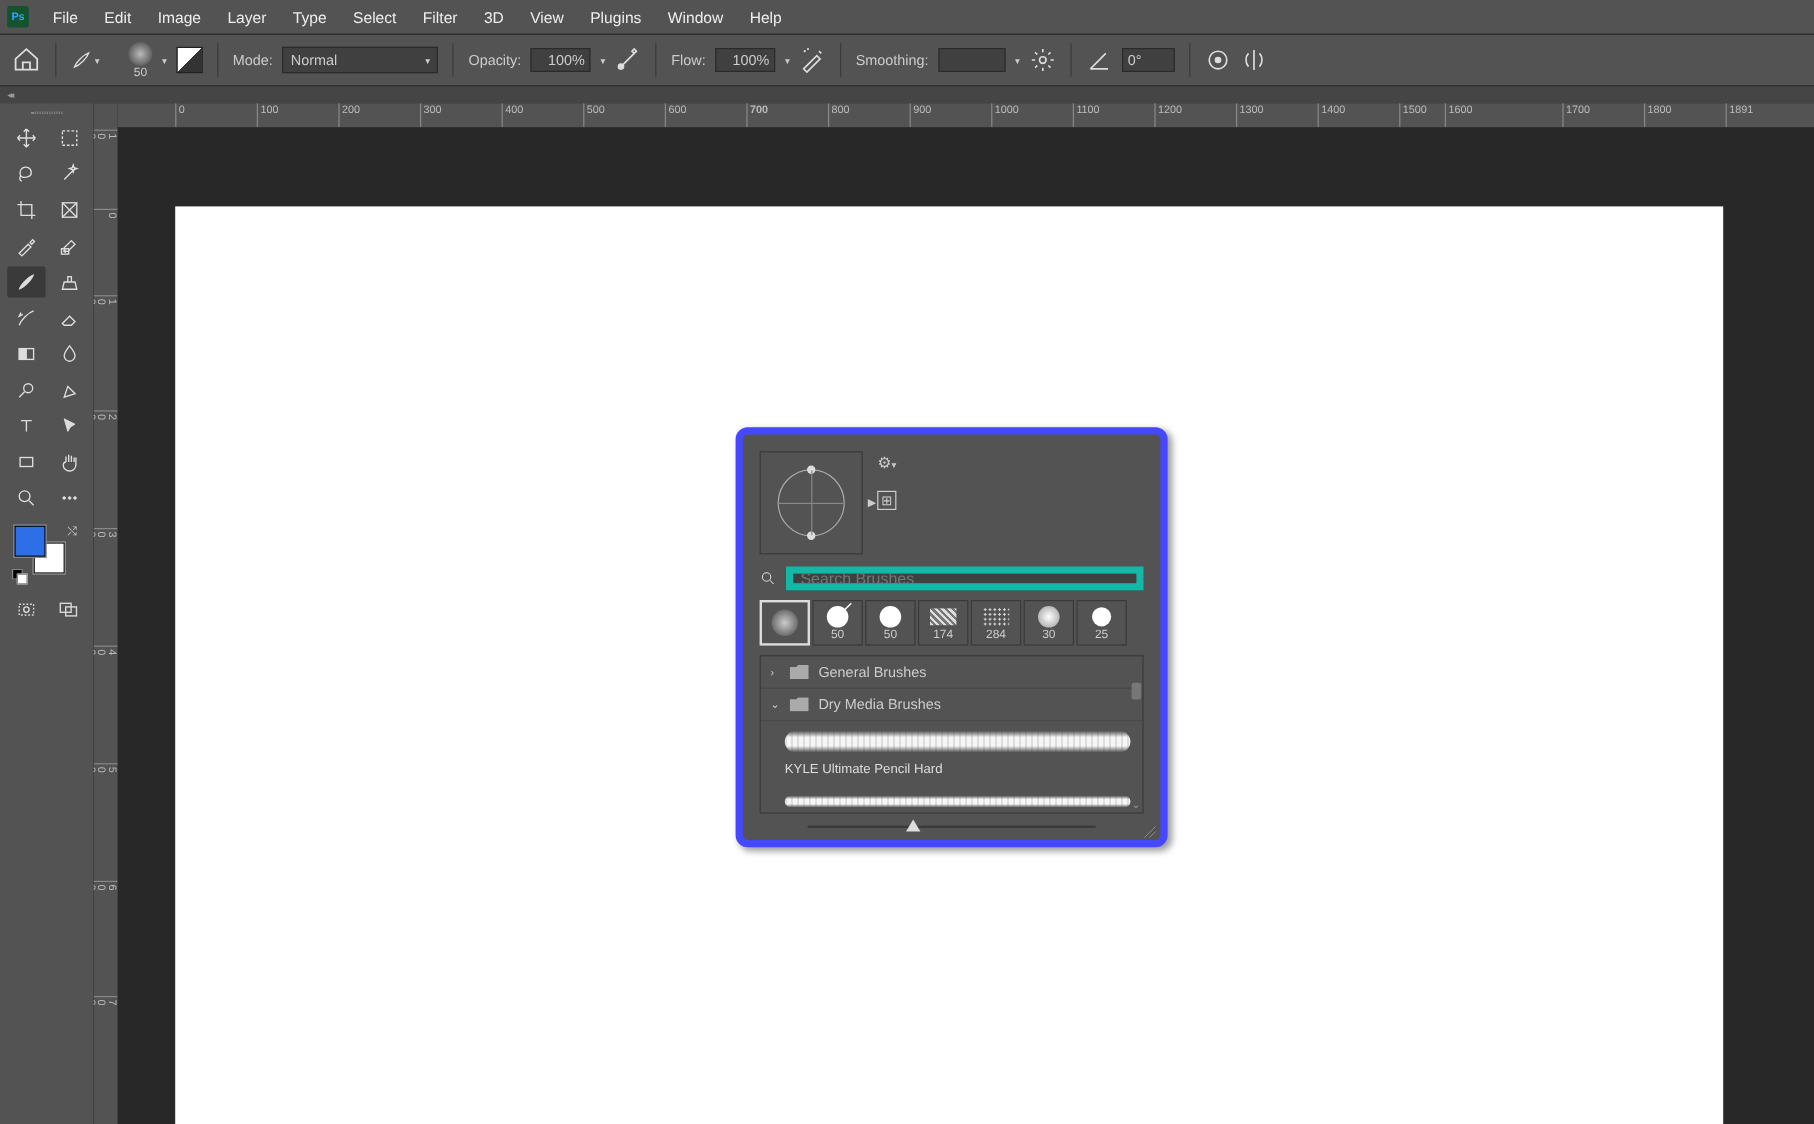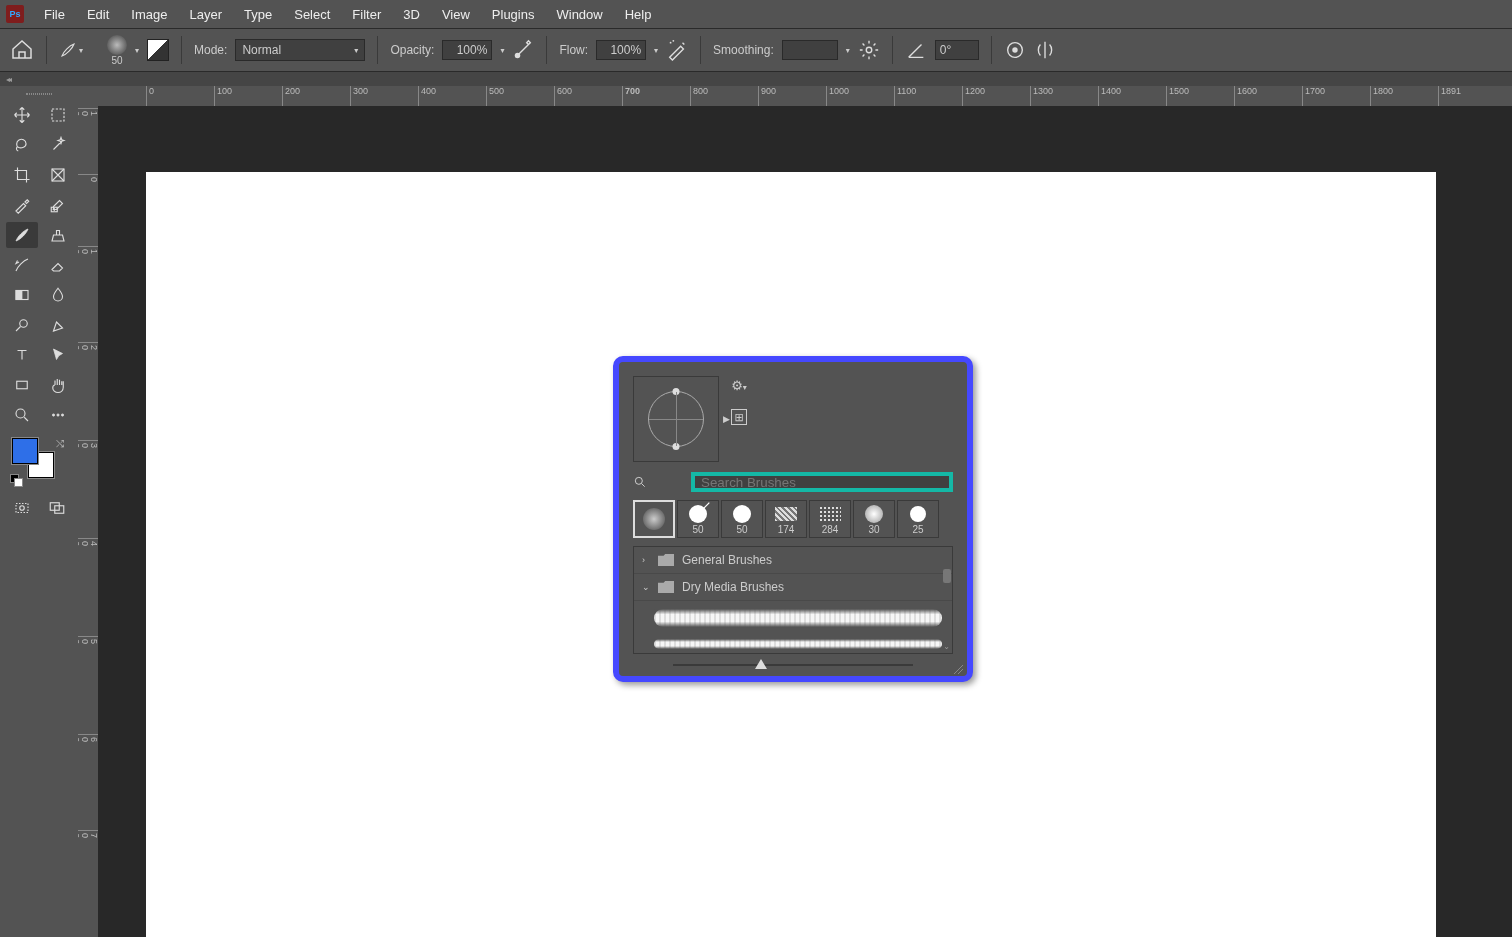--- a/index.html
+++ b/index.html
@@ -1,20 +1,20 @@
 <!DOCTYPE html>
 <html><head>
 <meta charset="utf-8">
 <style>
 * { margin:0; padding:0; box-sizing:border-box; font-family:"Segoe UI",Tahoma,sans-serif; }
 body { background:#333; color:#ccc; font-size:12px; overflow:hidden; width:1512px; height:937px; position:relative; }
 
 
 .menubar { height:28px; background:#535353; display:flex; align-items:center; padding:0 6px; gap:2px; }
-.ps-logo { width:18px; height:18px; background:#7f1d1d; color:#31a8ff; font-size:9px; font-weight:bold; display:flex; align-items:center; justify-content:center; border-radius:2px; margin-right:8px; }
+.ps-logo { width:18px; height:18px; background:#14532d; color:#31a8ff; font-size:9px; font-weight:bold; display:flex; align-items:center; justify-content:center; border-radius:2px; margin-right:8px; }
 .menu-item { padding:4px 10px; font-size:13px; color:#eee; cursor:pointer; }
 
 
 .optionsbar { height:44px; background:#535353; border-top:1px solid #2a2a2a; border-bottom:1px solid #2a2a2a; display:flex; align-items:center; padding:0 10px; gap:8px; }
 .opt-home { width:24px; height:24px; display:flex; align-items:center; justify-content:center; }
 .opt-brush-icon { width:40px; display:flex; align-items:center; gap:2px; }
 .brush-preview { display:flex; flex-direction:column; align-items:center; gap:0; }
 .brush-dot { width:20px; height:20px; border-radius:50%; background:radial-gradient(circle,#bbb 0%,#535353 80%); }
 .brush-size-label { font-size:10px; color:#ccc; }
 .chev { font-size:8px; color:#ccc; }
@@ -81,21 +81,21 @@
 .slider-label { font-size:12px; color:#ddd; }
 .slider-input { width:66px; height:20px; background:#404040; border:1px solid #2a2a2a; color:#ddd; padding:0 4px; display:flex; align-items:center; }
 .slider-track { height:2px; background:#3a3a3a; position:relative; margin-bottom:14px; }
 .slider-thumb { position:absolute; top:-5px; width:0; height:0; border-left:6px solid transparent; border-right:6px solid transparent; border-bottom:10px solid #ddd; }
 .popup-icons { display:flex; flex-direction:column; gap:16px; align-items:center; padding-top:2px; }
 .gear-sm { font-size:13px; color:#ccc; }
 .newbrush { width:16px; height:16px; border:1px solid #ccc; display:flex; align-items:center; justify-content:center; font-size:11px; color:#ccc; }
 
 .search-row { display:flex; align-items:center; gap:8px; margin-top:10px; }
 .search-icon { width:14px; height:14px; }
-.search-input { flex:1; height:20px; background:#404040; border:4px solid #14b8a6; color:#ddd; padding:0 6px;margin-left:36px; }
+.search-input { flex:1; height:20px; background:#404040; border:6px solid #14b8a6; color:#ddd; padding:0 6px; }
 
 .preset-row { display:flex; gap:2px; margin-top:8px; }
 .preset { width:42px; height:38px; border:1px solid #3a3a3a; display:flex; flex-direction:column; align-items:center; justify-content:center; background:#535353; position:relative; }
 .preset.sel { border:2px solid #ddd; }
 .preset-thumb { width:24px; height:20px; display:flex; align-items:center; justify-content:center; }
 .preset-num { font-size:10px; color:#ccc; }
 
 .folders { margin-top:8px; border:1px solid #3a3a3a; max-height:160px; overflow:hidden; position:relative; }
 .folder-row { display:flex; align-items:center; gap:8px; padding:6px 8px; border-bottom:1px solid #494949; }
 .folder-caret { font-size:9px; color:#ccc; width:8px; }
@@ -428,21 +428,21 @@
           <div class="tick" style="left: 456px;">600</div>
           <div class="tick" style="left: 524px; font-weight: bold;">700</div>
           <div class="tick" style="left: 592px;">800</div>
           <div class="tick" style="left: 660px;">900</div>
           <div class="tick" style="left: 728px;">1000</div>
           <div class="tick" style="left: 796px;">1100</div>
           <div class="tick" style="left: 864px;">1200</div>
           <div class="tick" style="left: 932px;">1300</div>
           <div class="tick" style="left: 1000px;">1400</div>
           <div class="tick" style="left: 1068px;">1500</div>
-          <div class="tick" style="left: 1136px;">1600</div>
+          <div class="tick" style="left: 1106px;">1600</div>
           <div class="tick" style="left: 1204px;">1700</div>
           <div class="tick" style="left: 1272px;">1800</div>
           <div class="tick" style="left: 1340px;">1891</div>
         </div>
       <div class="canvas"></div>
 
       <div class="popup">
         <div class="popup-top">
           <div class="angle-ctrl">
             <div class="angle-circle">
@@ -520,20 +520,21 @@
             <span>General Brushes</span>
           </div>
           <div class="folder-row">
             <span class="folder-caret">⌄</span>
             <div class="folder-icon"></div>
             <span>Dry Media Brushes</span>
           </div>
           <div class="brush-stroke-row">
               <div class="stroke rough"></div>
             </div>
+          <div class="brush-name">KYLE Ultimate Pencil Hard</div>
           <div class="brush-stroke-row">
               <div class="stroke rough" style="height:10px"></div>
             </div>
           <div class="scroll-thumb"></div>
           <div class="scroll-caret">⌄</div>
         </div>
 
         <div class="popup-bottom-track">
             <div class="slider-thumb" style="left:34%"></div>
           </div>

